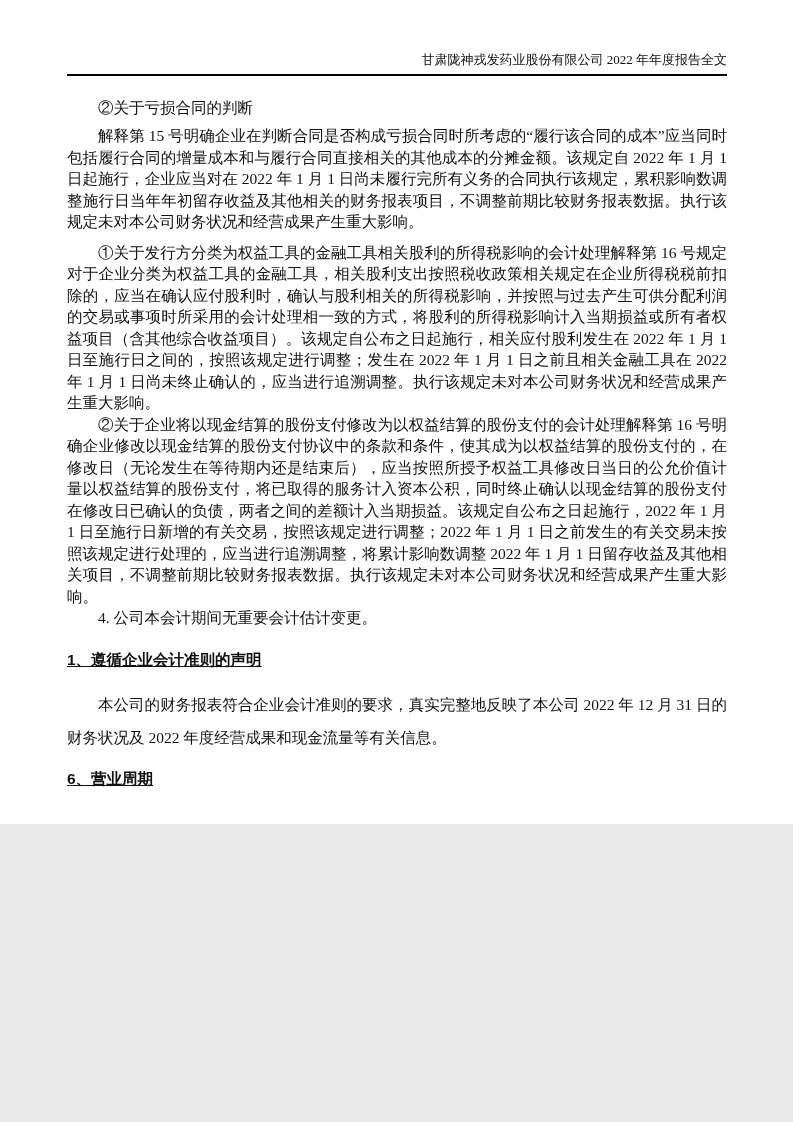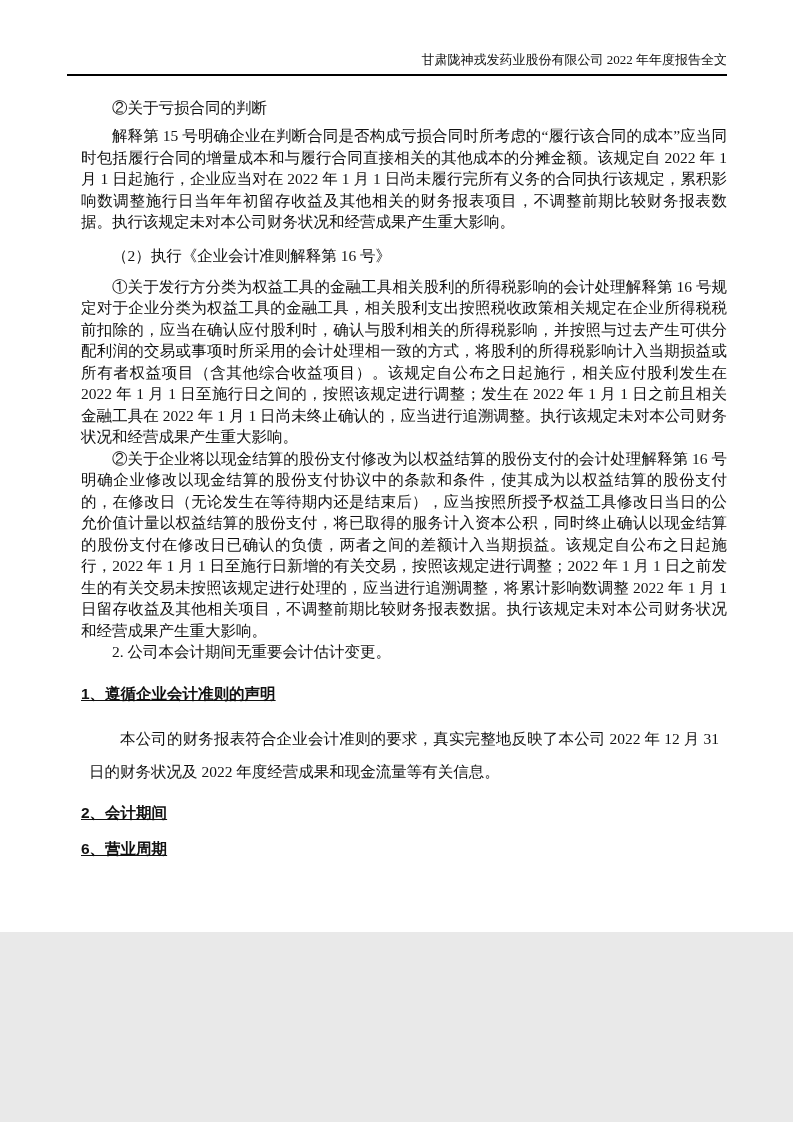--- a/index.html
+++ b/index.html
@@ -3,21 +3,21 @@
 <meta charset="utf-8">
 <style>
   html, body {
     margin: 0;
     padding: 0;
     background: #e9e9e9;
   }
   .page {
     position: relative;
     width: 793px;
-    height: 932px;
+    height: 824px;
     margin: 0 auto;
     background: #ffffff;
     color: #111111;
     font-family: "Liberation Serif", "DejaVu Serif", serif;
     overflow: hidden;
   }
   .page-header {
     position: absolute;
     top: 0;
     left: 67px;
@@ -26,42 +26,42 @@
     padding-bottom: 6px;
     border-bottom: 2px solid #000000;
     text-align: right;
     font-size: 13px;
     line-height: 16px;
     color: #111111;
   }
   .page-content {
     position: absolute;
     top: 79px;
-    left: 81px;
+    left: 67px;
     right: 66px;
   }
   .sub-head {
     font-size: 15.5px;
     line-height: 22px;
     text-indent: 2em;
     margin: 0;
   }
   .para-tight {
     font-size: 15.5px;
     line-height: 21.5px;
     text-indent: 2em;
     text-align: justify;
     margin: 0;
   }
   .para-loose {
     font-size: 15.5px;
     line-height: 33px;
     text-indent: 2em;
     text-align: justify;
-    margin: 8px;
+    margin: 0;
   }
   .section-head {
     font-family: "Liberation Sans", "DejaVu Sans", sans-serif;
     font-weight: bold;
     font-size: 15.5px;
     line-height: 22px;
     margin: 0;
     text-decoration: underline;
   }
   
@@ -93,34 +93,32 @@
   <div class="page-header">
     <span>甘肃陇神戎发药业股份有限公司 2022 年年度报告全文</span>
   </div>
 
   <div class="page-content">
 
     <p class="sub-head mt18">②关于亏损合同的判断</p>
 
     <p class="para-tight mt6">解释第 15 号明确企业在判断合同是否构成亏损合同时所考虑的“履行该合同的成本”应当同时包括履行合同的增量成本和与履行合同直接相关的其他成本的分摊金额。该规定自 2022 年 1 月 1 日起施行，企业应当对在 2022 年 1 月 1 日尚未履行完所有义务的合同执行该规定，累积影响数调整施行日当年年初留存收益及其他相关的财务报表项目，不调整前期比较财务报表数据。执行该规定未对本公司财务状况和经营成果产生重大影响。</p>
 
-    <p class="sub-head mt12">（2）执行《企业会计准则解释第 16 号》</p>
 
 
     <p class="para-tight mt9">①关于发行方分类为权益工具的金融工具相关股利的所得税影响的会计处理解释第 16 号规定对于企业分类为权益工具的金融工具，相关股利支出按照税收政策相关规定在企业所得税税前扣除的，应当在确认应付股利时，确认与股利相关的所得税影响，并按照与过去产生可供分配利润的交易或事项时所采用的会计处理相一致的方式，将股利的所得税影响计入当期损益或所有者权益项目（含其他综合收益项目）。该规定自公布之日起施行，相关应付股利发生在 2022 年 1 月 1 日至施行日之间的，按照该规定进行调整；发生在 2022 年 1 月 1 日之前且相关金融工具在 2022 年 1 月 1 日尚未终止确认的，应当进行追溯调整。执行该规定未对本公司财务状况和经营成果产生重大影响。</p>
 
     <p class="para-tight mt5">②关于企业将以现金结算的股份支付修改为以权益结算的股份支付的会计处理解释第 16 号明确企业修改以现金结算的股份支付协议中的条款和条件，使其成为以权益结算的股份支付的，在修改日（无论发生在等待期内还是结束后），应当按照所授予权益工具修改日当日的公允价值计量以权益结算的股份支付，将已取得的服务计入资本公积，同时终止确认以现金结算的股份支付在修改日已确认的负债，两者之间的差额计入当期损益。该规定自公布之日起施行，2022 年 1 月 1 日至施行日新增的有关交易，按照该规定进行调整；2022 年 1 月 1 日之前发生的有关交易未按照该规定进行处理的，应当进行追溯调整，将累计影响数调整 2022 年 1 月 1 日留存收益及其他相关项目，不调整前期比较财务报表数据。执行该规定未对本公司财务状况和经营成果产生重大影响。</p>
 
-    <p class="sub-head mt0">2. 公司本会计期间无重要会计估计变更。</p>
+    <p class="sub-head mt0">4. 公司本会计期间无重要会计估计变更。</p>
 
     <h3 class="section-head mt20">1、遵循企业会计准则的声明</h3>
 
     <p class="para-loose mt17">本公司的财务报表符合企业会计准则的要求，真实完整地反映了本公司 2022 年 12 月 31 日的财务状况及 2022 年度经营成果和现金流量等有关信息。</p>
 
-    <h3 class="section-head mt14">2、会计期间</h3>
 
 
     <h3 class="section-head mt14">6、营业周期</h3>
 
 
   </div>
 
   <div class="page-number">104</div>
 
 </div>

